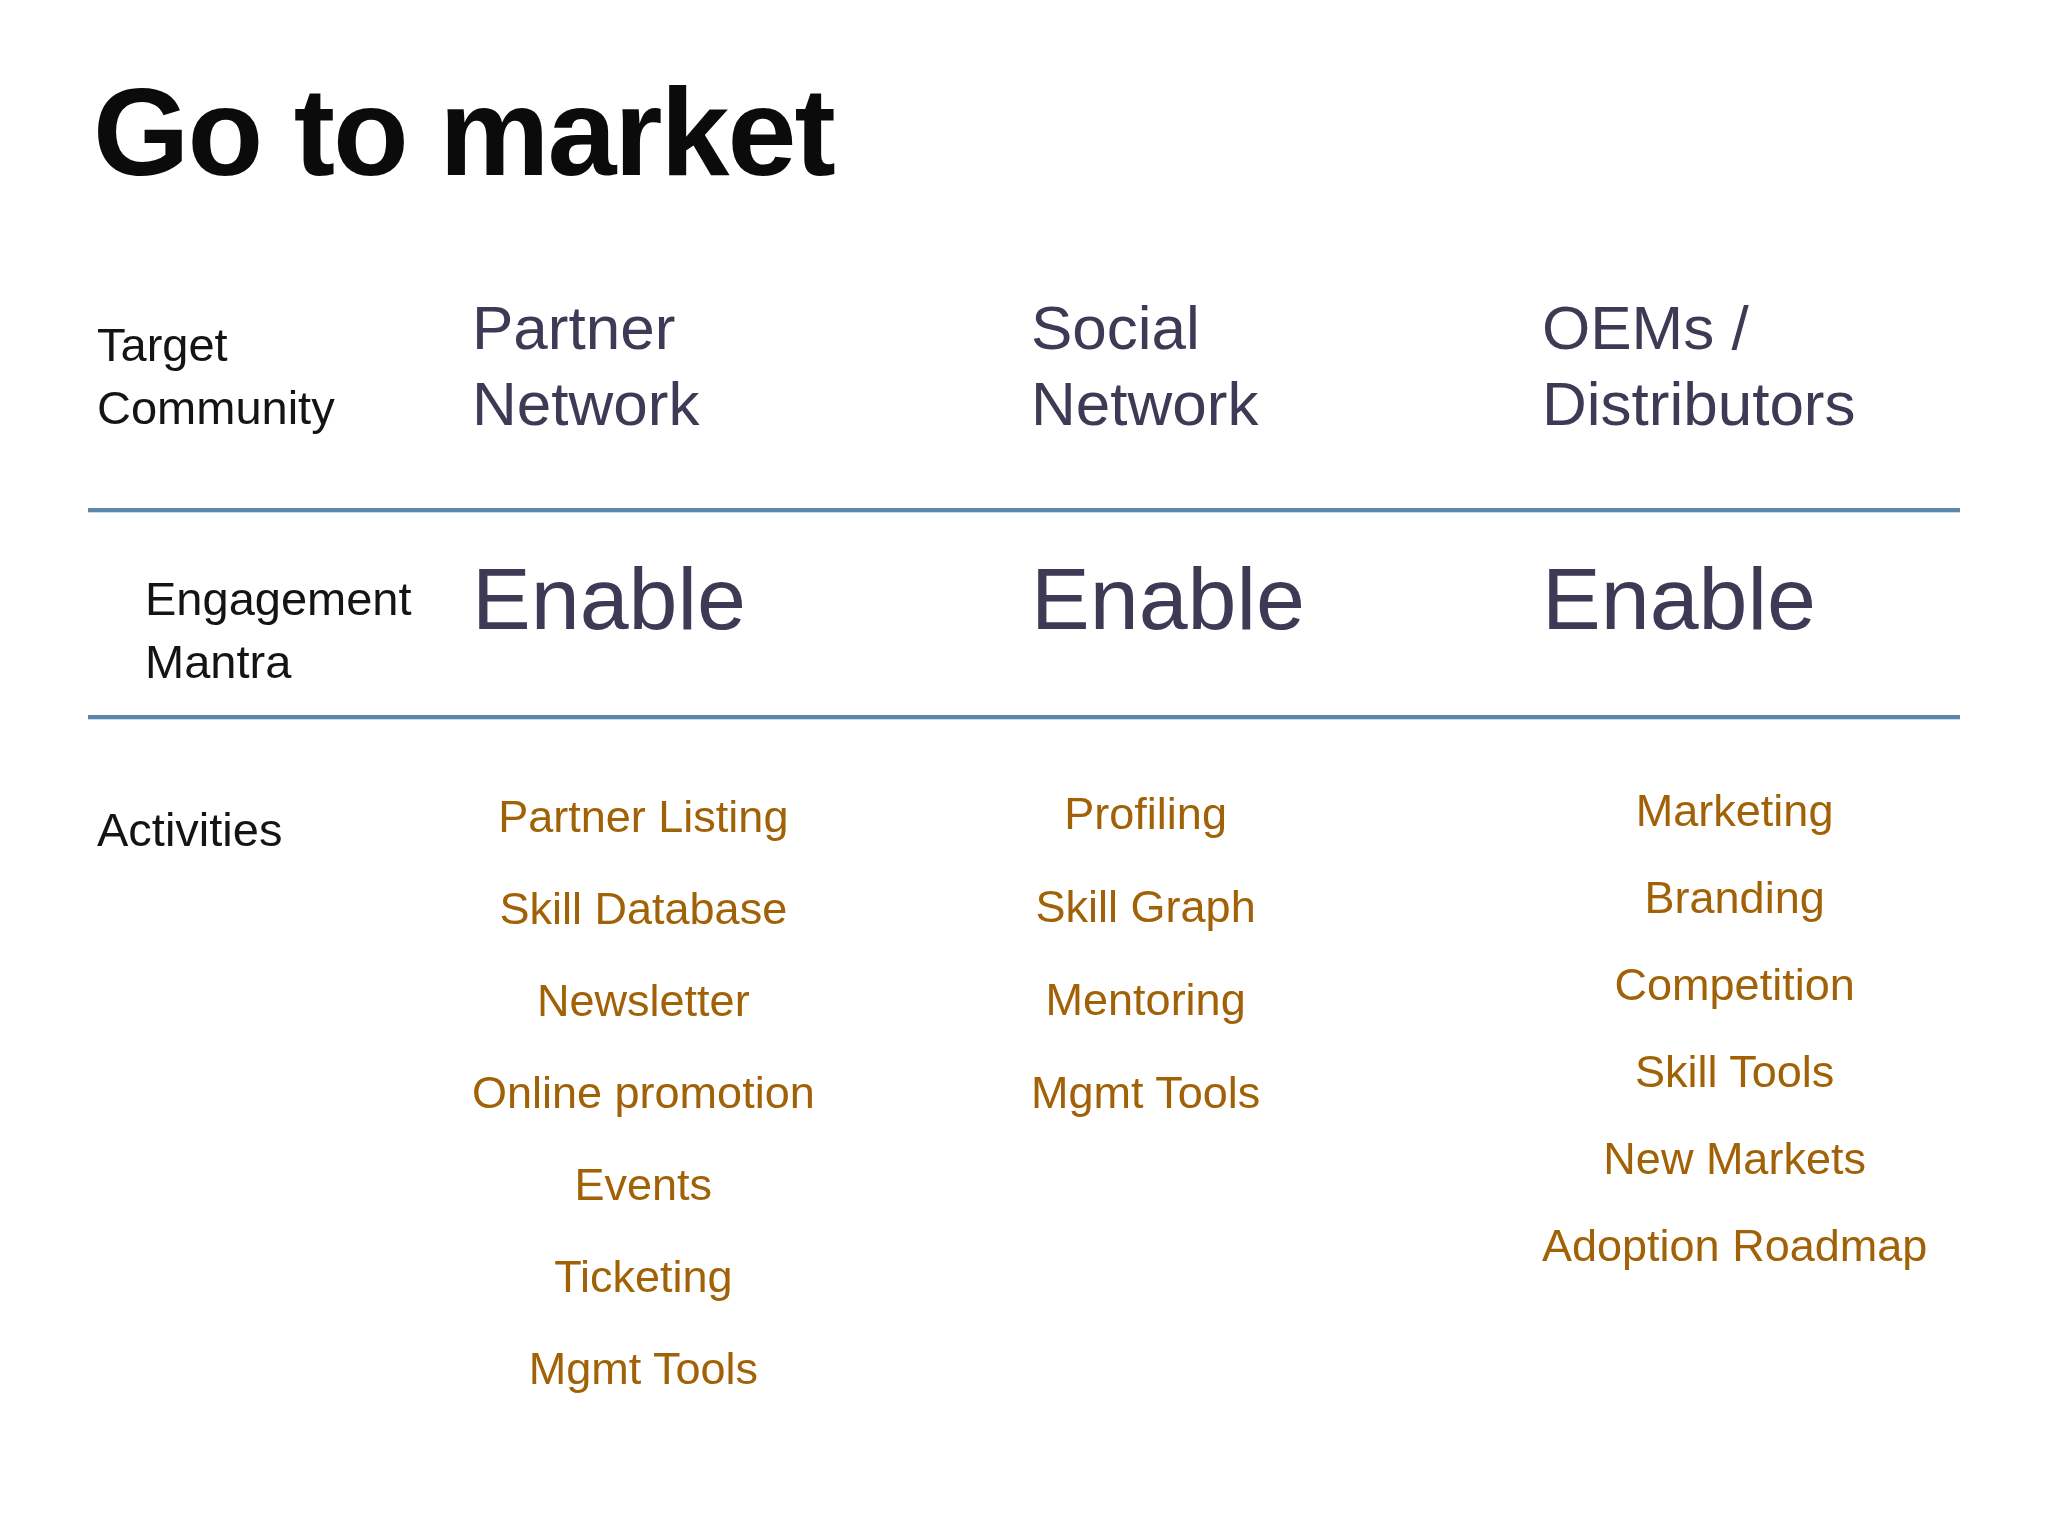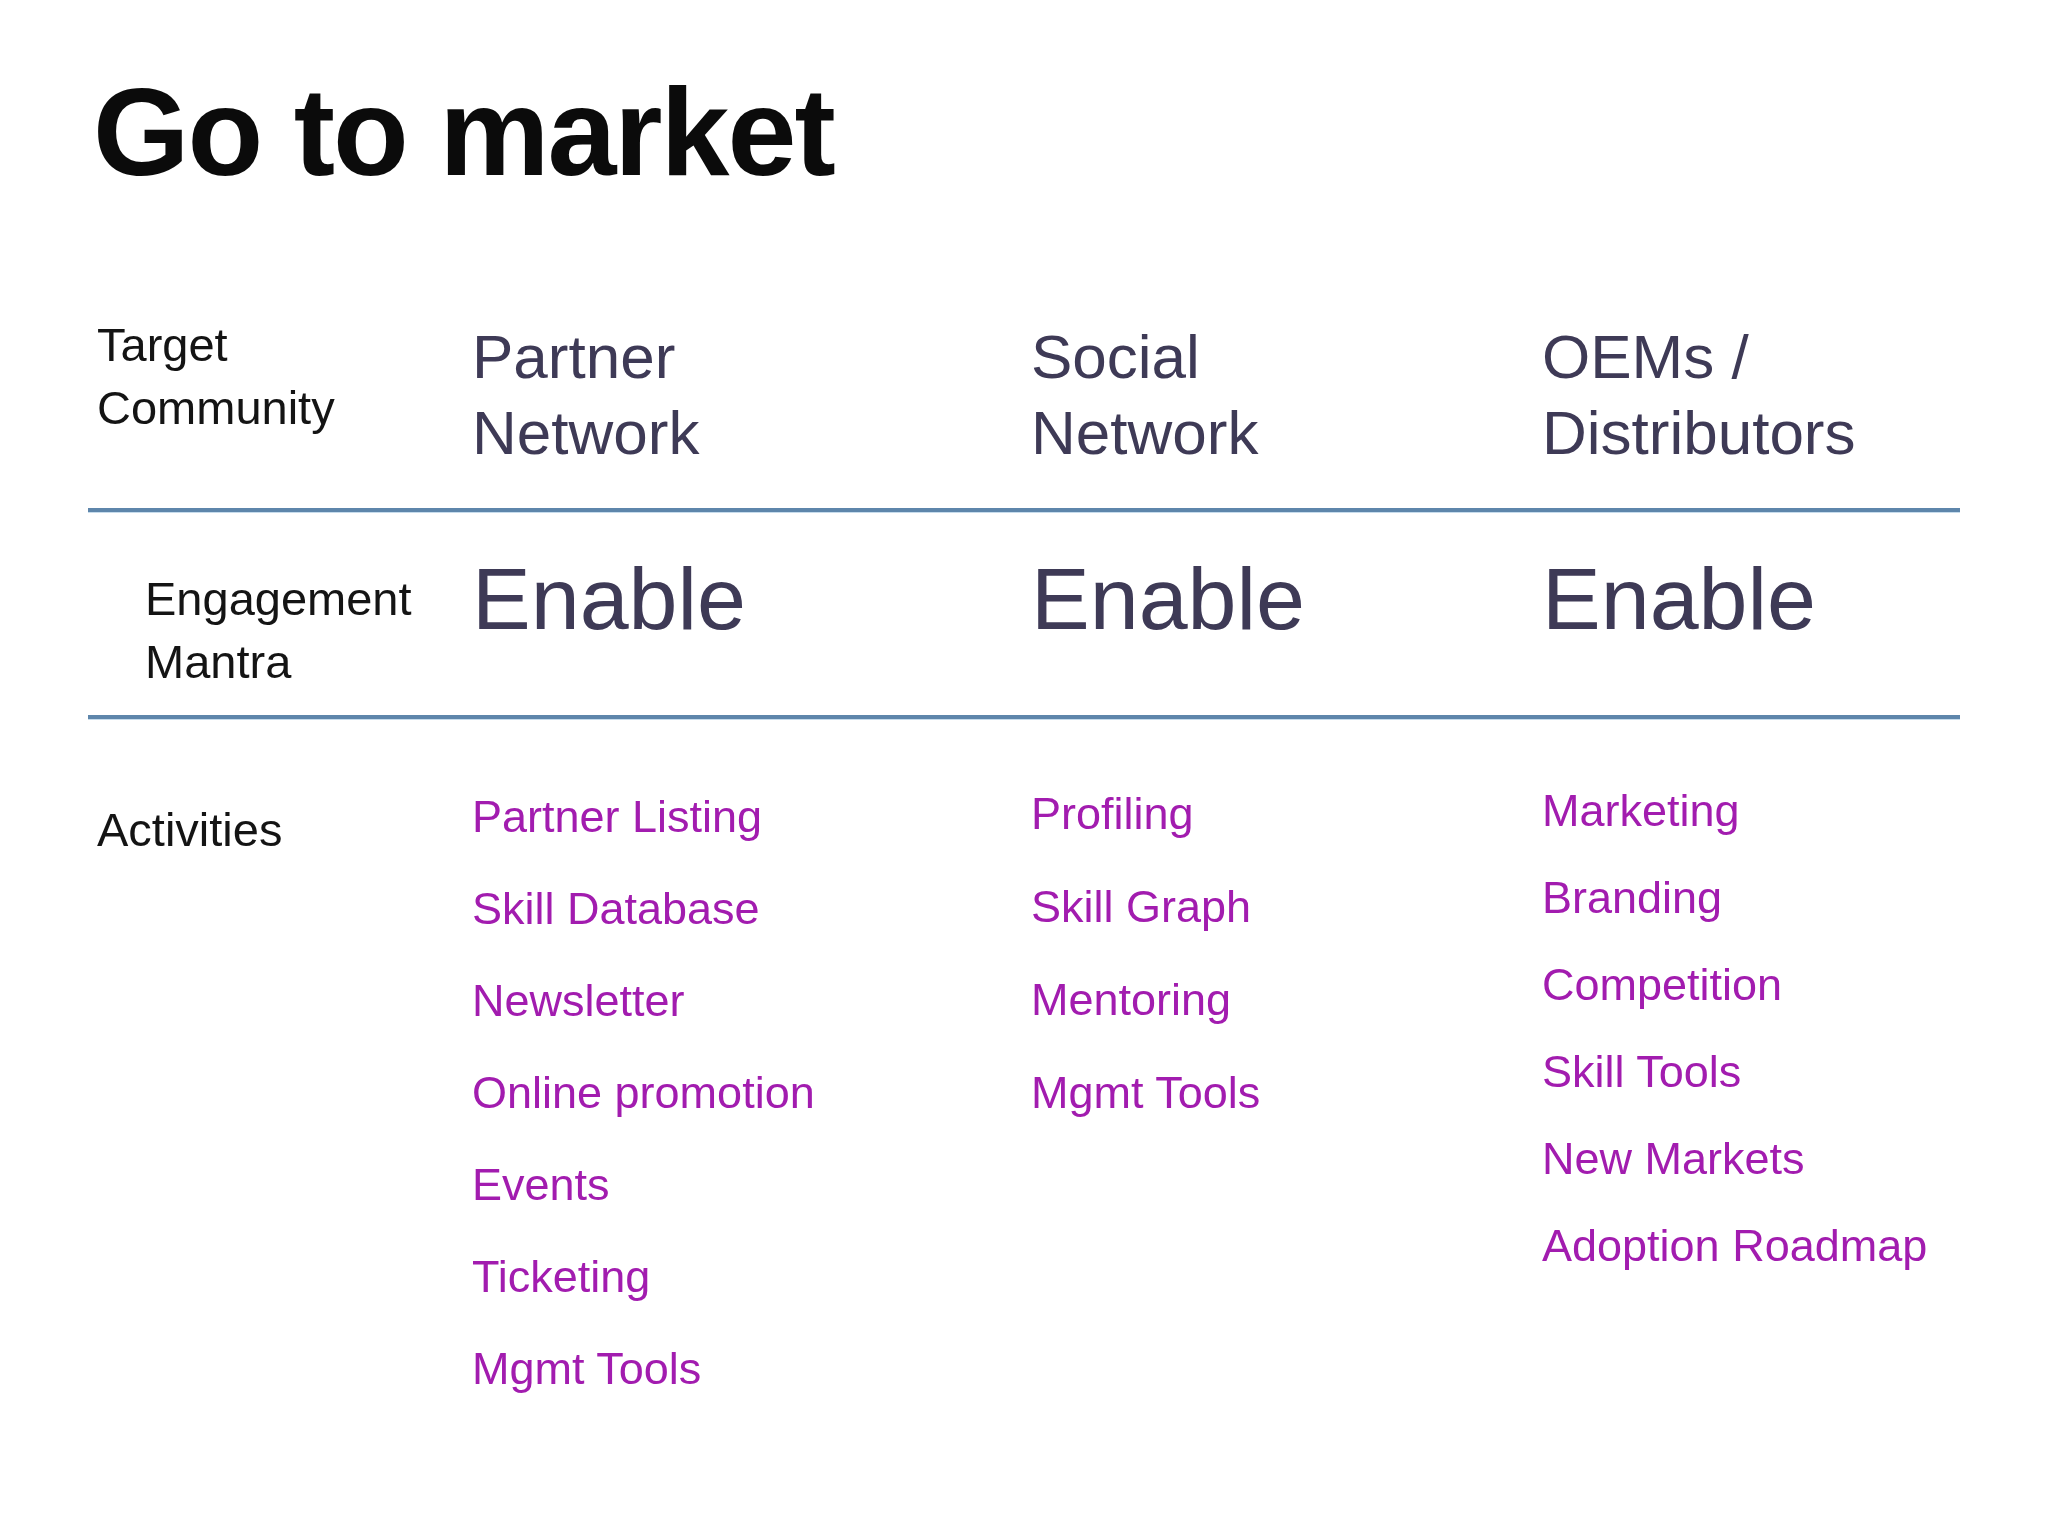--- a/index.html
+++ b/index.html
@@ -26,21 +26,21 @@
     font-size:47px;
     line-height:63px;
     color:#141414;
     white-space:pre-line;
   }
   .row-label.r1 { top:313px; }
   .row-label.r2 { top:567px;margin-left:48px; }
   .row-label.r3 { top:798px; }
   .col-header {
     position:absolute;
-    top:319px;
+    top:290px;
     font-size:62px;
     line-height:76px;
     color:#3E3A56;
     white-space:pre-line;
   }
   .col-1 { left:472px; }
   .col-2 { left:1031px; }
   .col-3 { left:1542px; }
   .divider {
     position:absolute;
@@ -64,22 +64,23 @@
     position:absolute;
     display:flex;
     flex-direction:column;
   }
   .activities.col-1 { top:788px; row-gap:34px; }
   .activities.col-2 { top:785px; row-gap:35px; }
   .activities.col-3 { top:782px; row-gap:29px; }
   .activity-item {
     font-size:45px;
     line-height:58px;
-    color:#a21caf;
+    color:#a16207;
     white-space:nowrap;
+    text-align:center;
   }
 </style>
 </head>
 <body>
 
 <div class="slide-title">Go to market</div>
 
 <div class="row-label r1">Target
 Community</div>
 <div class="row-label r2">Engagement

